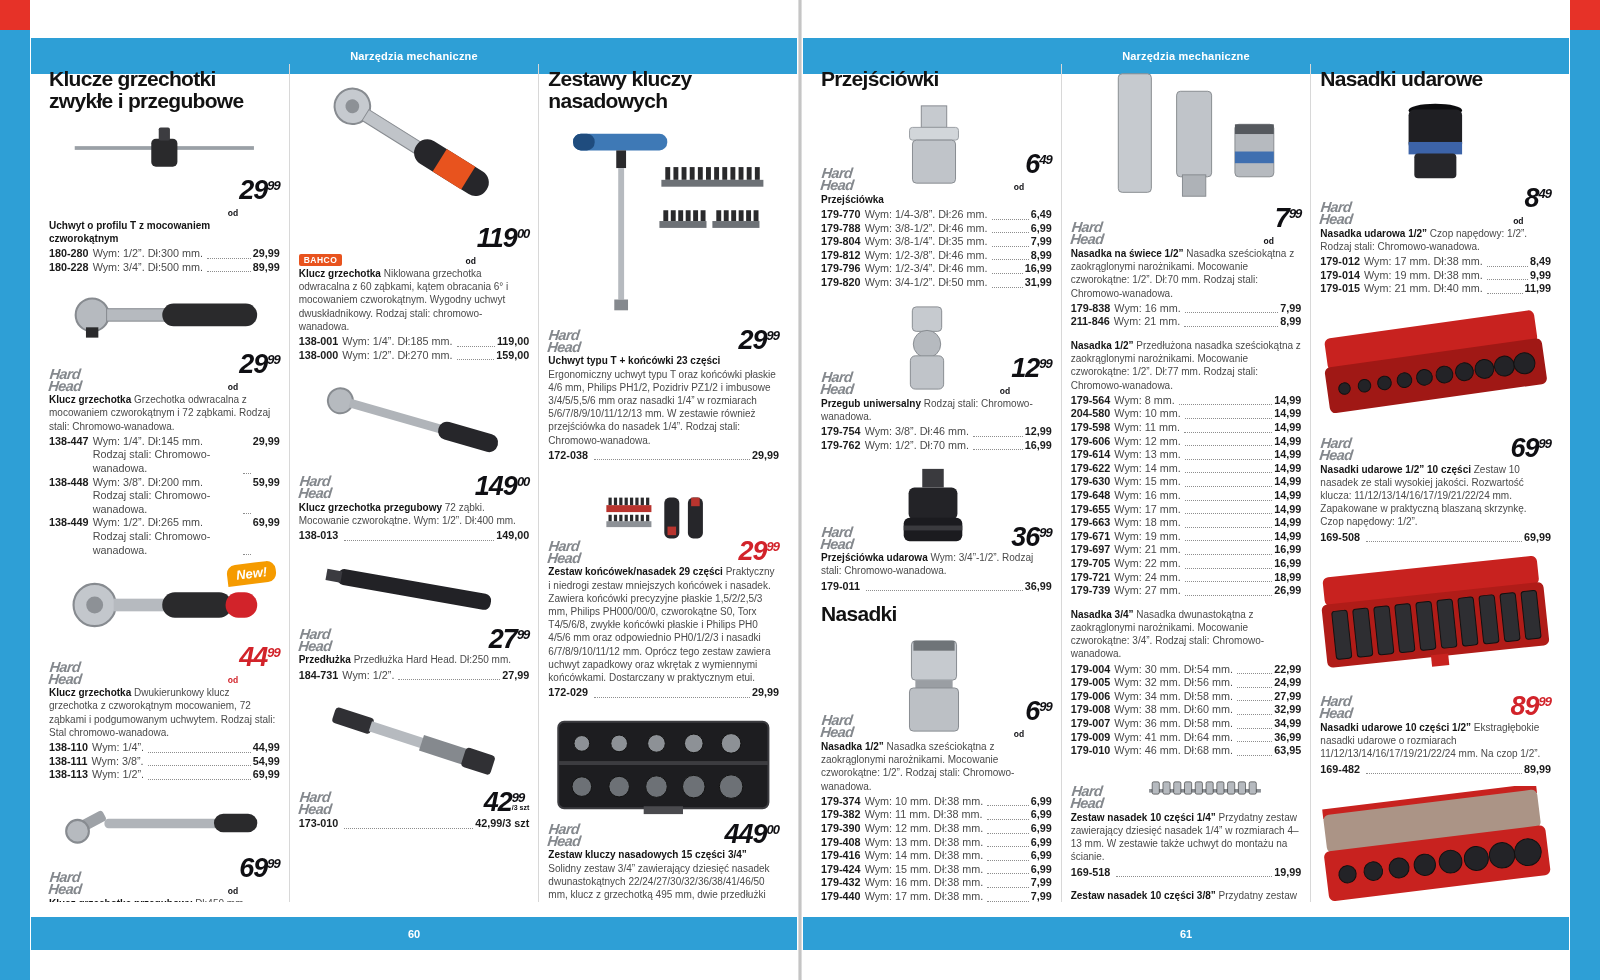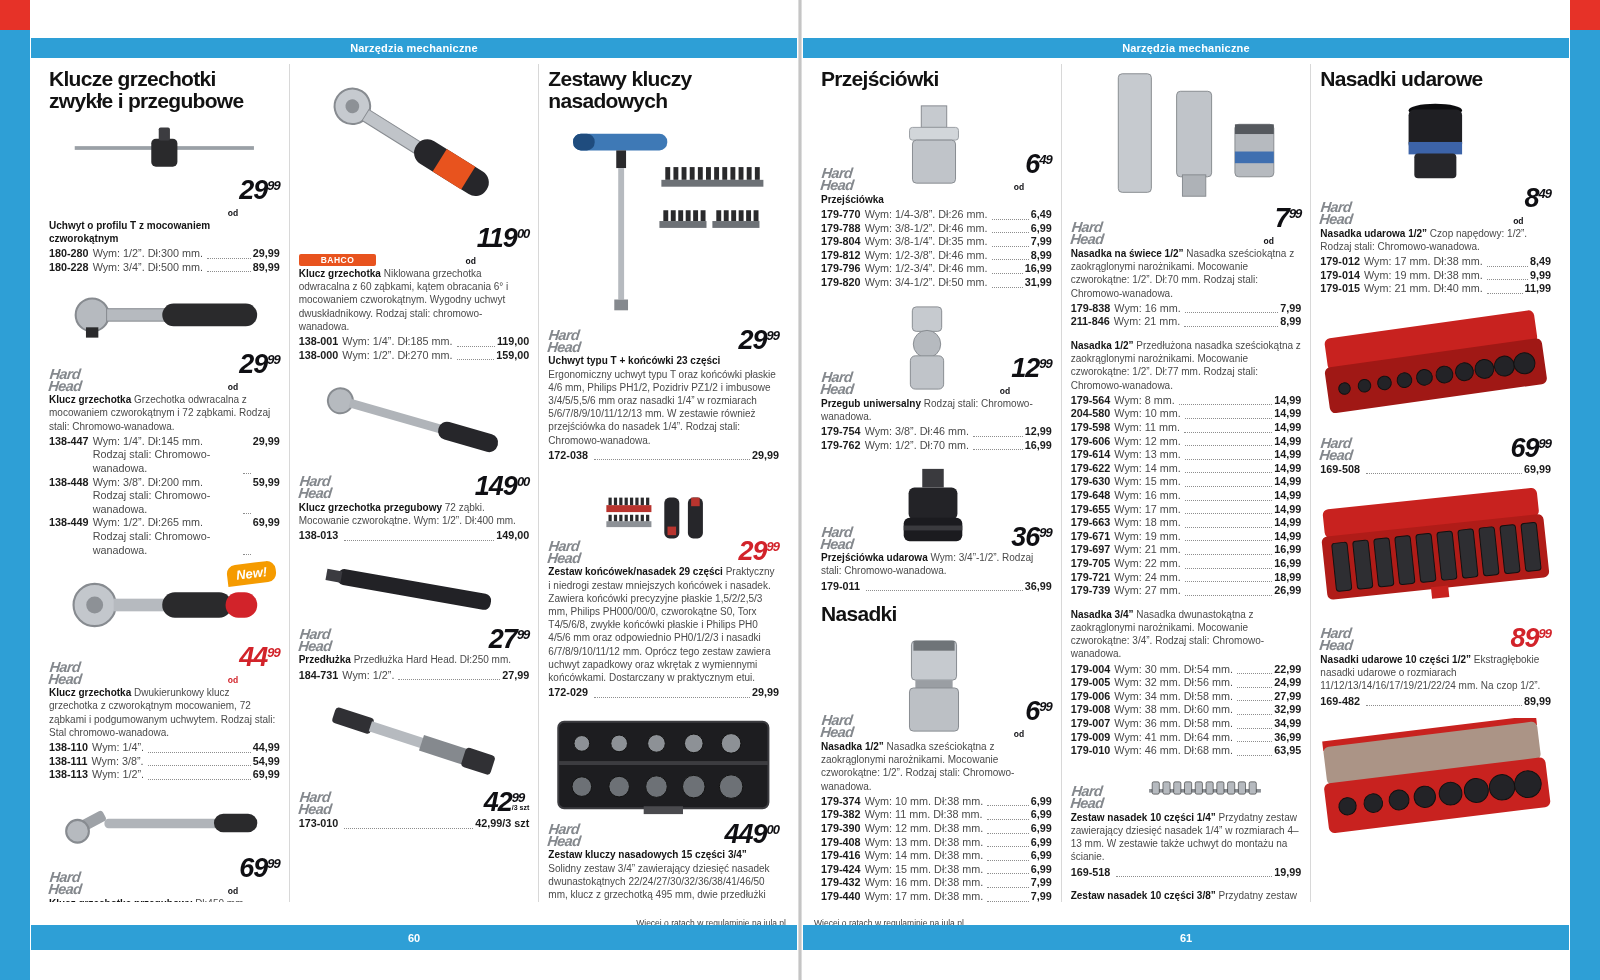--- a/index.html
+++ b/index.html
@@ -7,40 +7,40 @@
   }
   html,body{margin:0;padding:0;background:#ffffff;}
   body{font-family:"Liberation Sans", sans-serif; color:#2f2f2f;}
   .frame{position:relative;width:1600px;height:980px;background:#fff;overflow:hidden;}
   .edge{position:absolute;top:0;bottom:0;width:30px;background:var(--blue);}
   .edge.left{left:0}.edge.right{right:0}
   .corner{position:absolute;top:0;width:30px;height:30px;background:#e63228;}
   .pages{position:absolute;left:30px;right:30px;top:0;bottom:0;display:flex;}
   .gutter{width:4px;background:linear-gradient(90deg,#e8e8e8,#b9b9b9,#e8e8e8);}
   .page{flex:1;position:relative;background:#fff;}
-  .topbar{position:absolute;top:38px;left:1px;right:1px;height:20px;background:var(--blue);
+  .topbar{position:absolute;top:38px;left:1px;right:1px;height:36px;background:var(--blue);
     color:#fff;font-size:11px;font-weight:bold;display:flex;align-items:center;justify-content:center;letter-spacing:.2px;}
-  .bottombar{position:absolute;left:1px;right:1px;bottom:30px;height:25px;background:var(--blue);
+  .bottombar{position:absolute;left:1px;right:1px;bottom:30px;height:33px;background:var(--blue);
     color:#fff;font-size:11px;font-weight:bold;display:flex;align-items:center;justify-content:center;}
   .footnote{position:absolute;bottom:52px;font-size:8.5px;color:#3a3a3a;}
   .page.pleft .footnote{right:12px}
   .page.pright .footnote{left:12px}
   .cols{position:absolute;top:64px;left:10px;right:10px;bottom:78px;display:flex;overflow:hidden;}
   .col{flex:1;padding:0 9px;overflow:hidden;min-width:0;}
   .col + .col{border-left:1px solid #d8d8d8;}
   .section-title{font-size:21px;font-weight:bold;color:#121212;line-height:1.04;letter-spacing:-0.7px;margin:4px 0 8px;}
   .product{position:relative;margin:0 0 10px;}
   .photo{display:flex;align-items:center;justify-content:center;margin:2px auto;}
   .phead{display:flex;align-items:flex-end;justify-content:space-between;margin:2px 0 1px;gap:4px;}
   .spacer{flex:1}
   .brand{font-weight:bold;font-style:italic;color:#84888d;font-size:14.5px;line-height:.85;
     letter-spacing:-0.6px;transform:skewX(-6deg);flex-shrink:0;}
   .brand span{display:block}
   .brand.bahco{background:var(--bahco);color:#fff;font-style:normal;transform:none;font-size:8.5px;
-    padding:2px 22px;border-radius:2px;line-height:1;letter-spacing:.5px;}
+    padding:2px 5px;border-radius:2px;line-height:1;letter-spacing:.5px;}
   .price{display:flex;align-items:flex-start;font-style:italic;font-weight:bold;color:#0f0f13;letter-spacing:-1px;flex-shrink:0;}
   .price .od{font-size:8.5px;font-style:normal;letter-spacing:0;margin:30px 1px 0 0;}
   .price .od:empty{display:none}
   .price .main{font-size:27px;line-height:.95;}
   .price .supcol{display:flex;flex-direction:column;align-items:flex-start;margin-top:1px;}
   .price .sup{font-size:13px;line-height:1;}
   .price .suffix{font-size:7px;font-style:normal;letter-spacing:0;color:inherit;}
   .price .suffix:empty{display:none}
   .price.red{color:var(--red);}
   .desc{font-size:10px;line-height:13.2px;color:#4a4a4a;margin:1px 0 2px;}
@@ -976,20 +976,21 @@
                   <span>Hard</span>
                   <span>Head</span>
                 </div>
                 <div class="price">
                   <span class="main">69</span>
                   <span class="supcol">
                     <span class="sup">99</span>
                   </span>
                 </div>
               </div>
+              <p class="desc"><span class="pname">Nasadki udarowe 1/2” 10 części</span> <span>Zestaw 10 nasadek ze stali wysokiej jakości. Rozwartość klucza: 11/12/13/14/16/17/19/21/22/24 mm. Zapakowane w praktyczną blaszaną skrzynkę. Czop napędowy: 1/2”.</span></p>
               <div class="row">
                 <span class="code">169-508</span>
                 <span class="dots"></span>
                 <span class="val">69,99</span>
               </div>
             </div>
             <div class="product">
               <div class="photo" style="height: 138px;">
                 <svg viewBox="0 0 240 142" width="100%" height="100%" preserveAspectRatio="xMidYMid meet">
                   <g transform="rotate(-6 120 72)">

